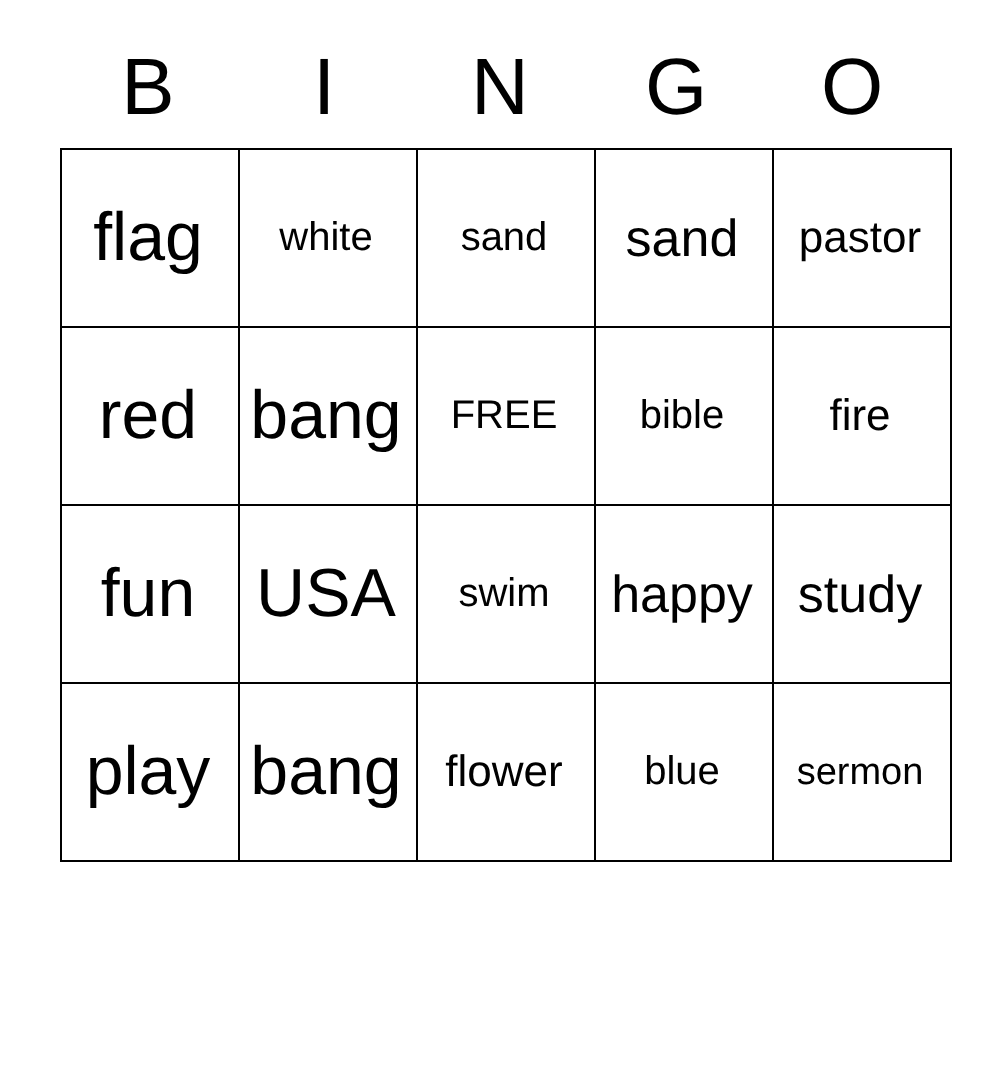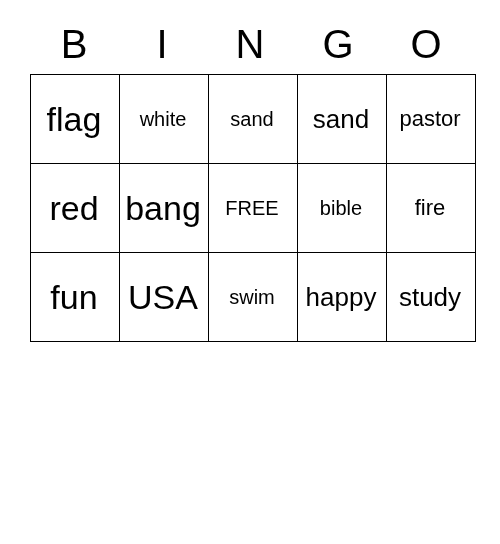--- a/index.html
+++ b/index.html
@@ -123,16 +123,33 @@
         <td>
             <span class="cell-text fs-30">swim</span>
           </td>
         <td>
             <span class="cell-text fs-26">happy</span>
           </td>
         <td>
             <span class="cell-text fs-26">study</span>
           </td>
       </tr>
+      <tr>
+        <td>
+            <span class="cell-text fs-34">play</span>
+          </td>
+        <td>
+            <span class="cell-text fs-34">bang</span>
+          </td>
+        <td>
+            <span class="cell-text fs-22">flower</span>
+          </td>
+        <td>
+            <span class="cell-text fs-30">blue</span>
+          </td>
+        <td>
+            <span class="cell-text fs-19">sermon</span>
+          </td>
+      </tr>
     </tbody>
   </table>
 
 </div>
 
 </body></html>

